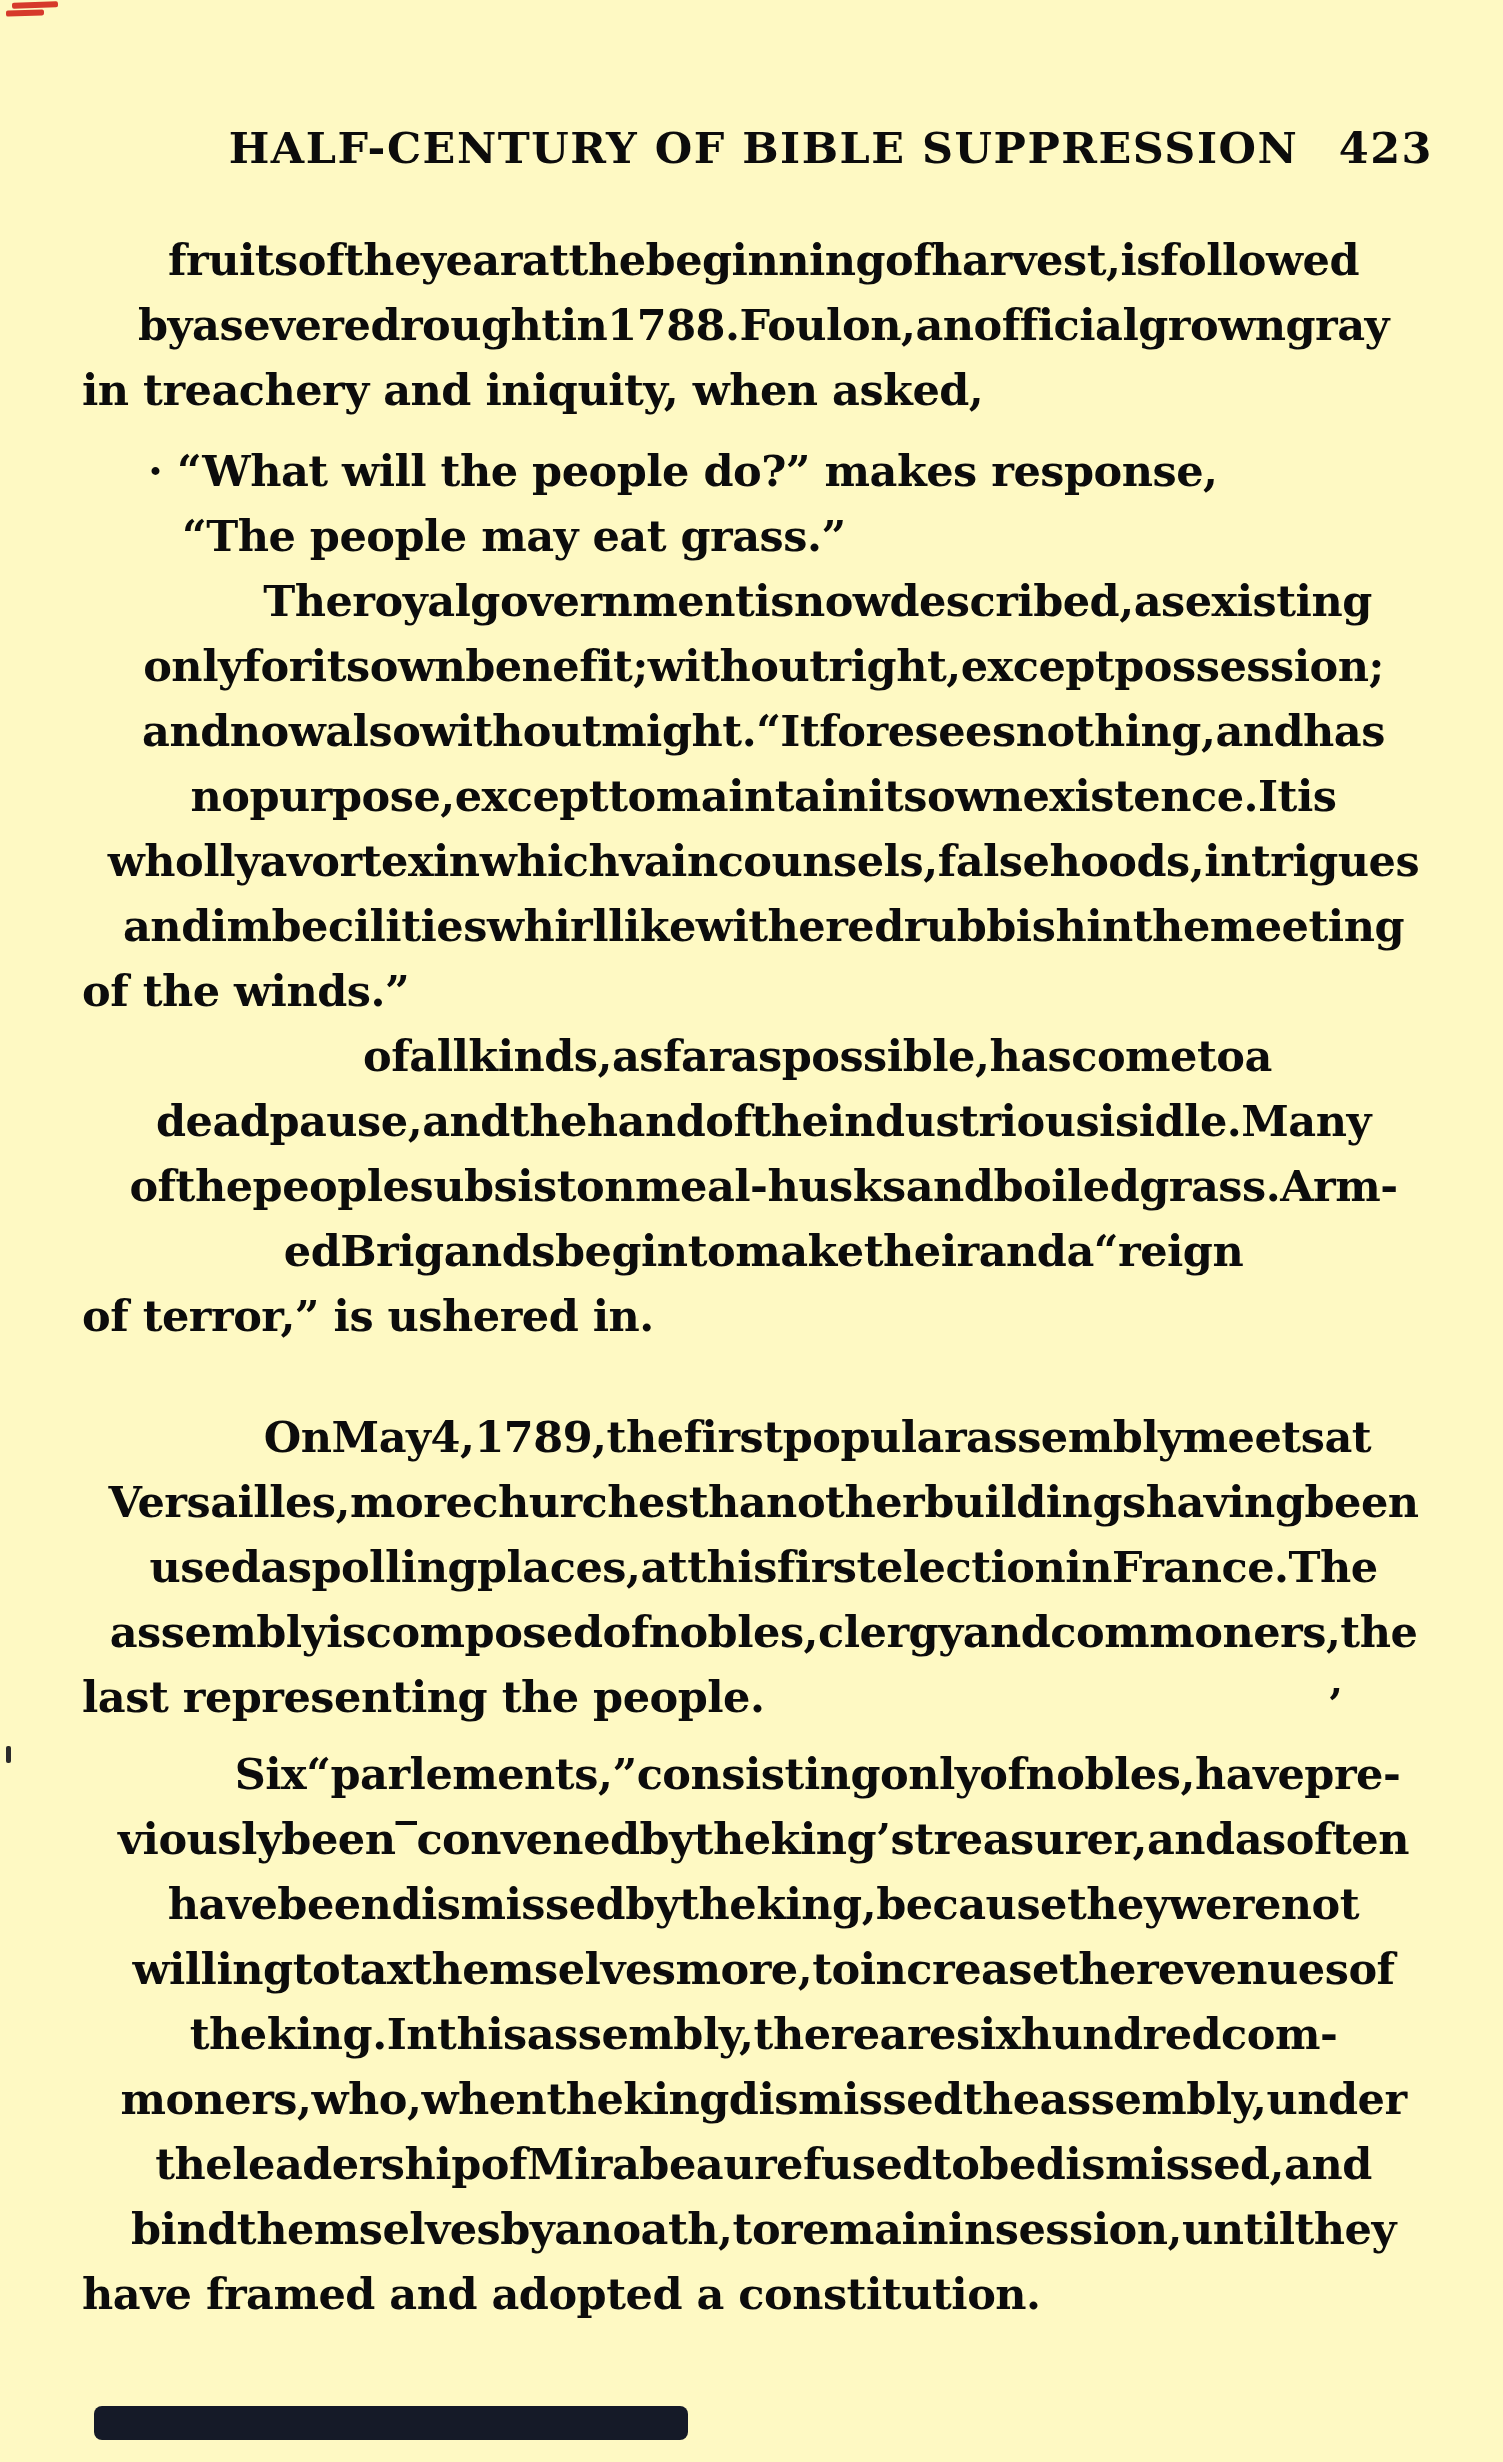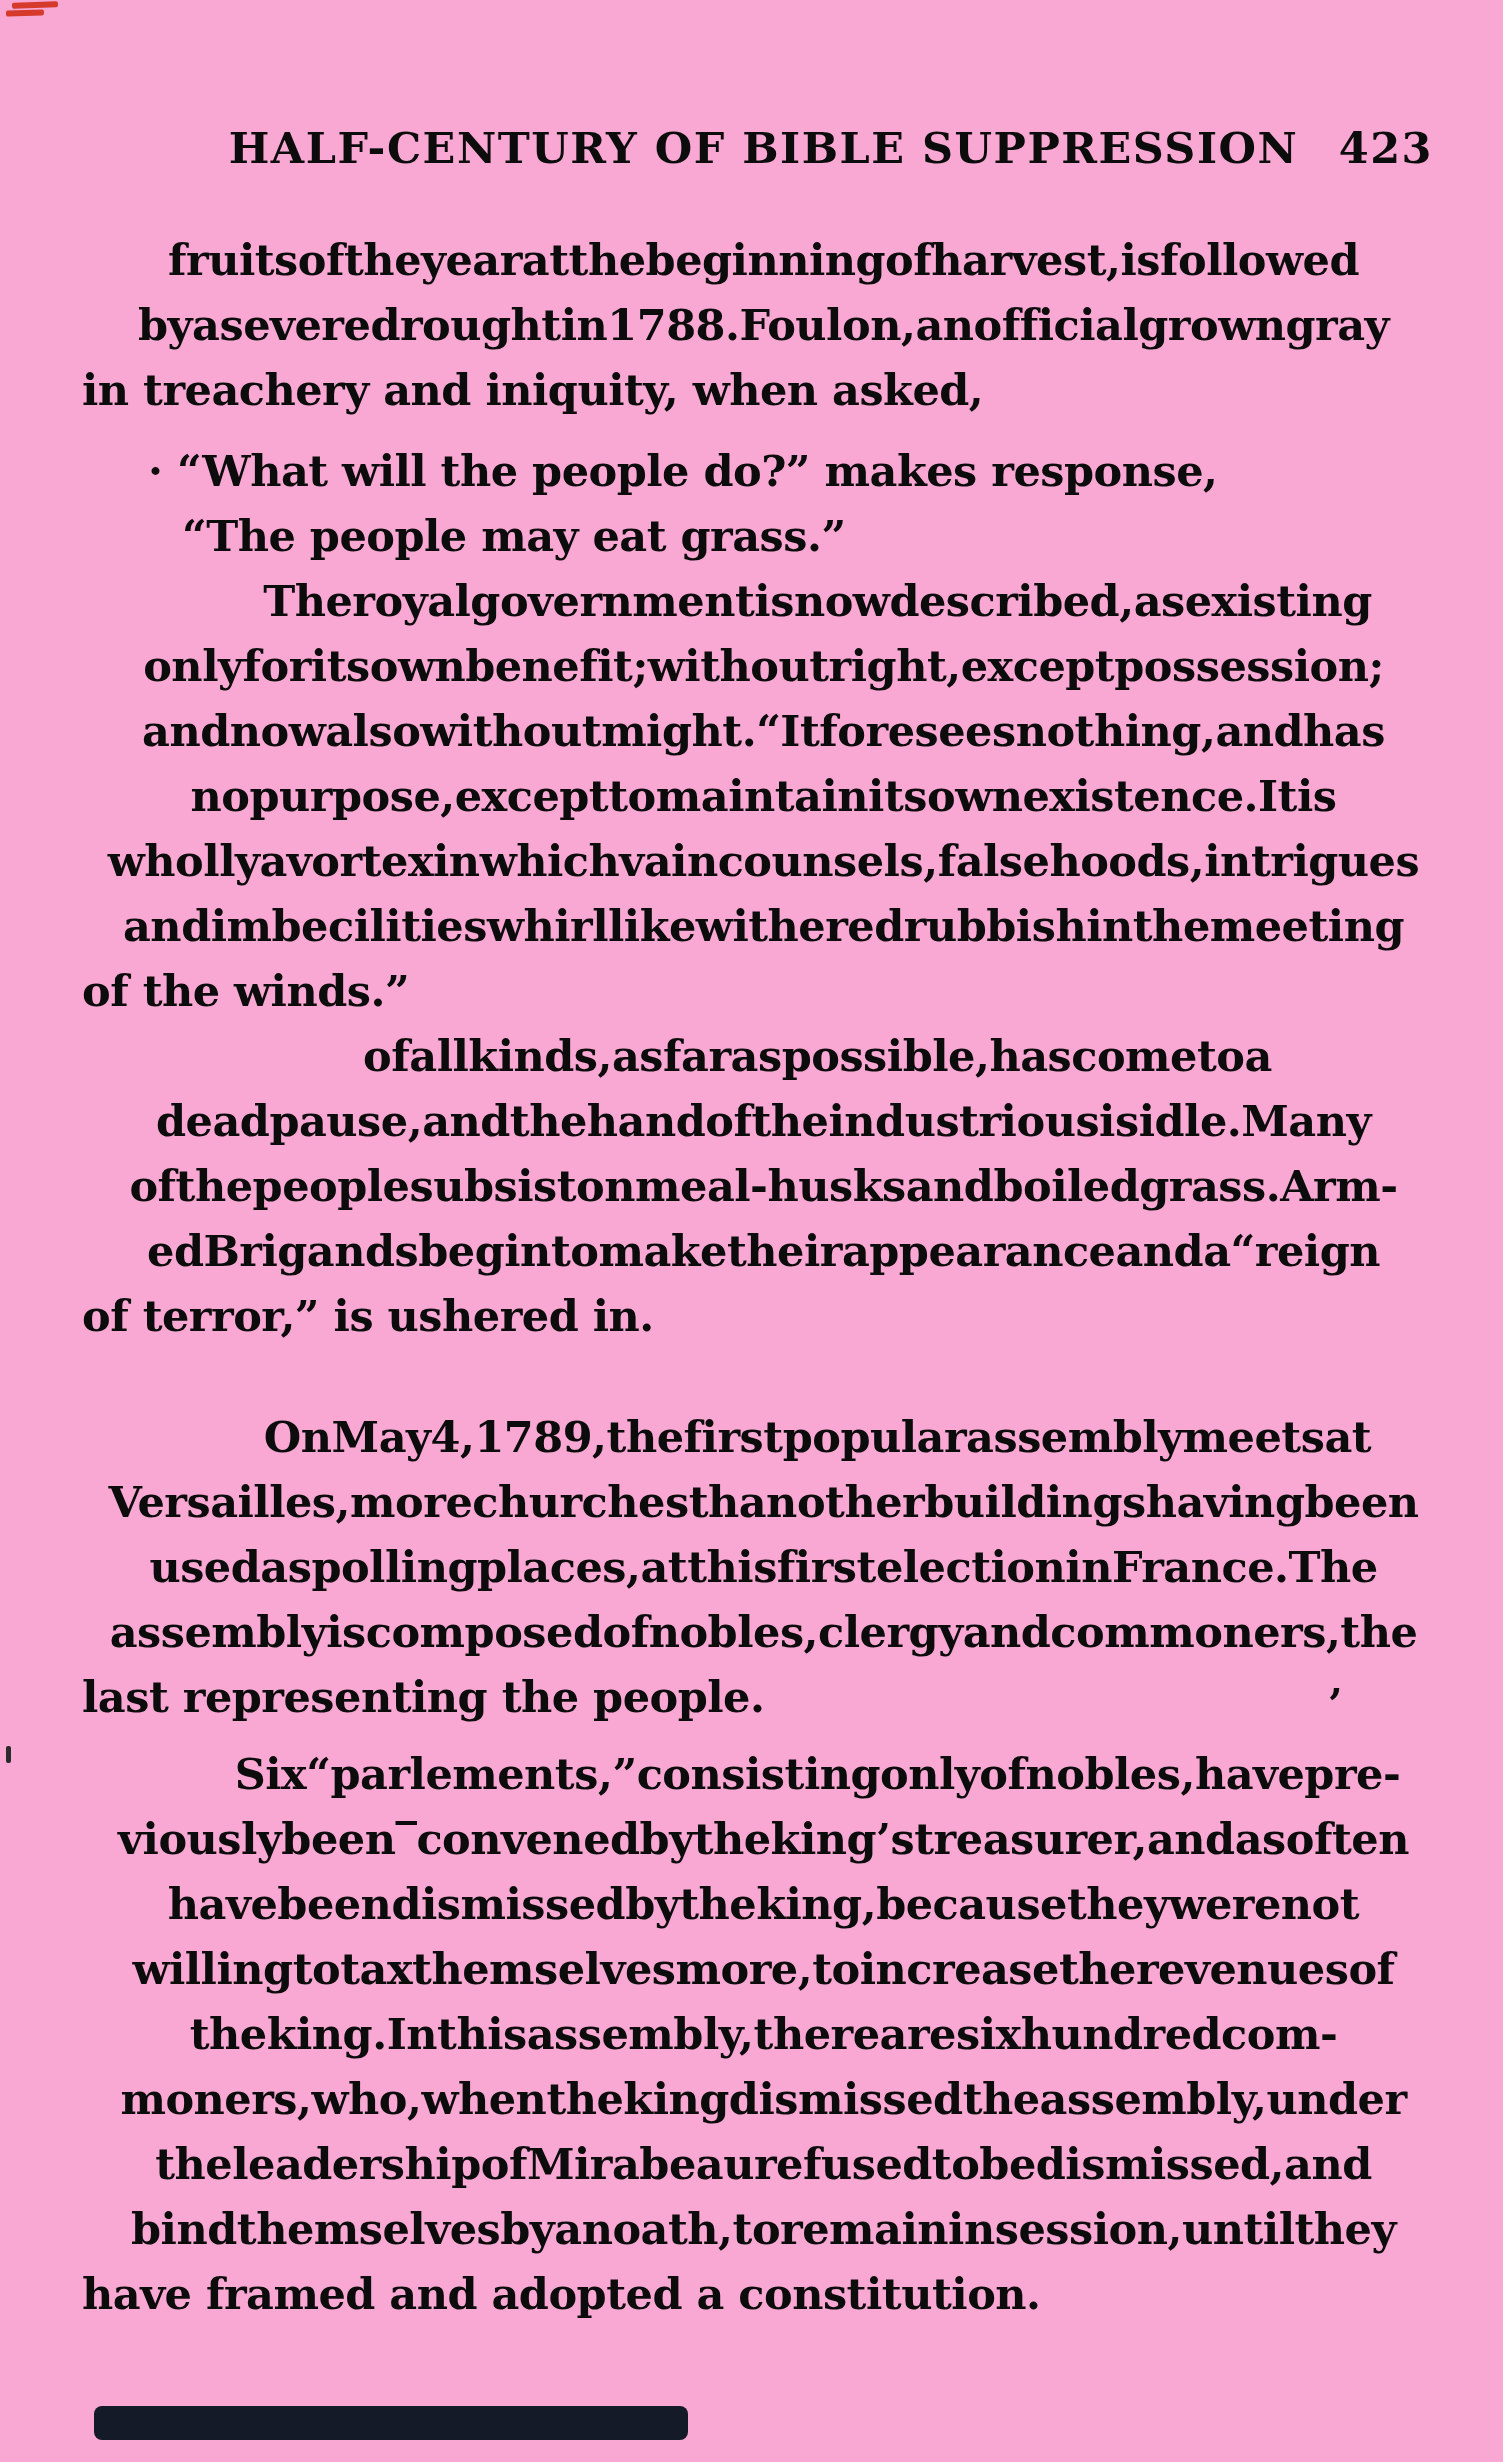--- a/index.html
+++ b/index.html
@@ -87,21 +87,21 @@
     top: 1746px;
     width: 5px;
     height: 17px;
     border-radius: 2px;
     background: #2a2a2a;
   }
 </style>
 </head>
 <body>
 
-<div class="page" style="background: #f9a8d4; color: rgb(12, 12, 12);">
+<div class="page" style="background: #fef9c3; color: rgb(12, 12, 12);">
 
   <span class="red-mark" id="red-mark-1" style="background: rgb(214, 58, 43);"></span>
   <span class="red-mark" id="red-mark-2" style="background: rgb(214, 58, 43);"></span>
 
   <div class="header">
     <span>HALF-CENTURY OF BIBLE SUPPRESSION</span>
     <span class="page-number">423</span>
   </div>
 
   <div class="body-col" id="body-top">
@@ -240,21 +240,20 @@
         <span>grass.</span>
         <span>Arm-</span>
       </div>
       <div class="line flex">
         <span>ed</span>
         <span>Brigands</span>
         <span>begin</span>
         <span>to</span>
         <span>make</span>
         <span>their</span>
-        <span>appearance</span>
         <span>and</span>
         <span>a</span>
         <span>“reign</span>
       </div>
       <div class="line">of terror,” is ushered in.</div>
     </div>
 
 
   <div class="body-col" id="body-bottom">
       <div class="line flex" style="padding-left: 108px;">

